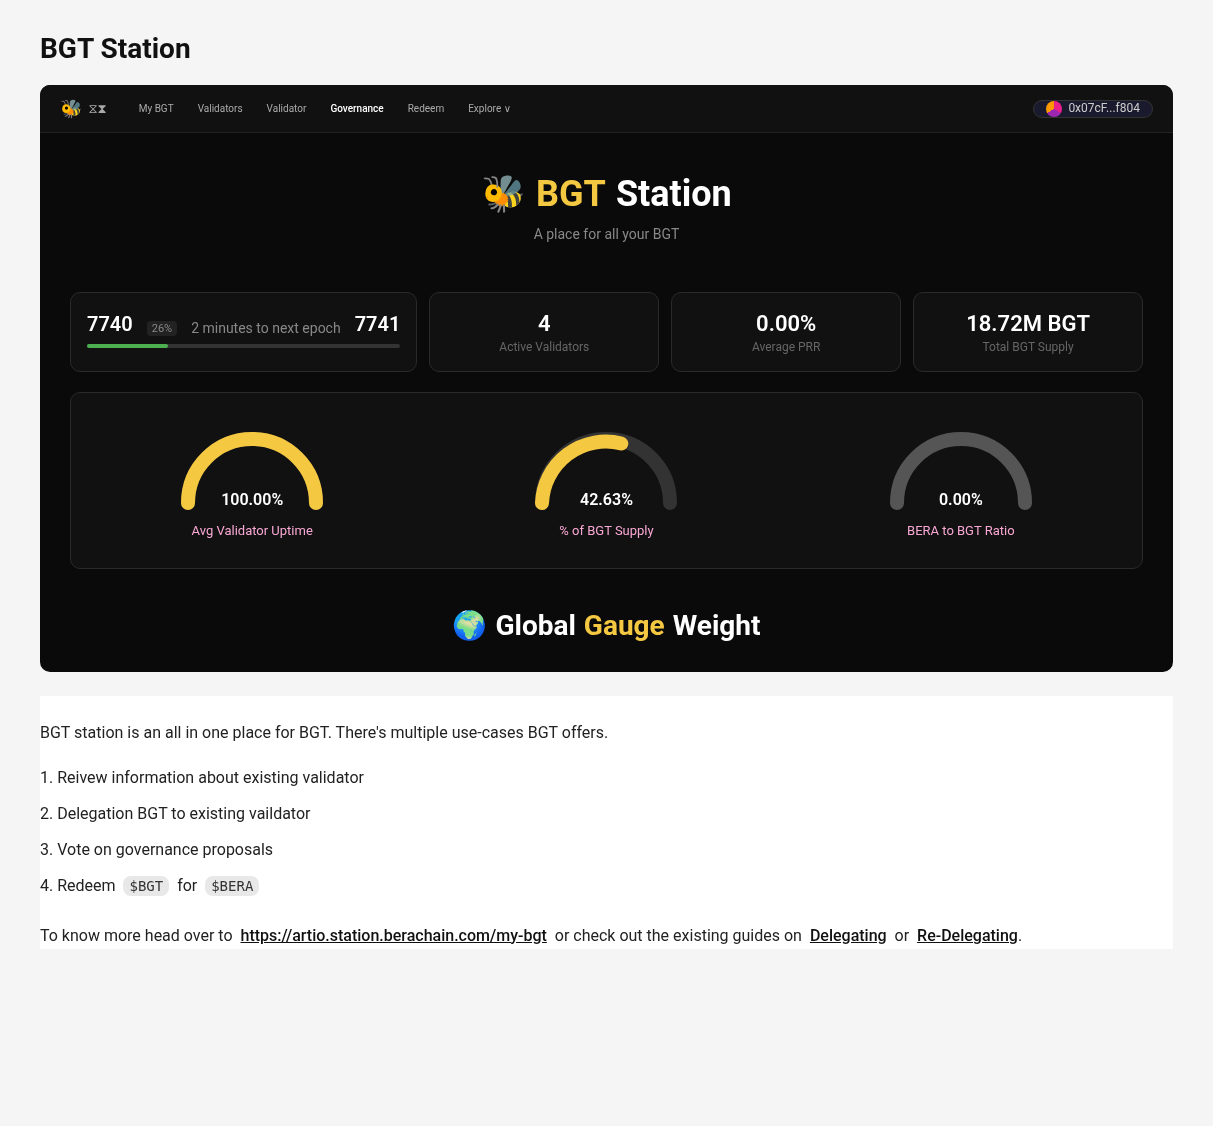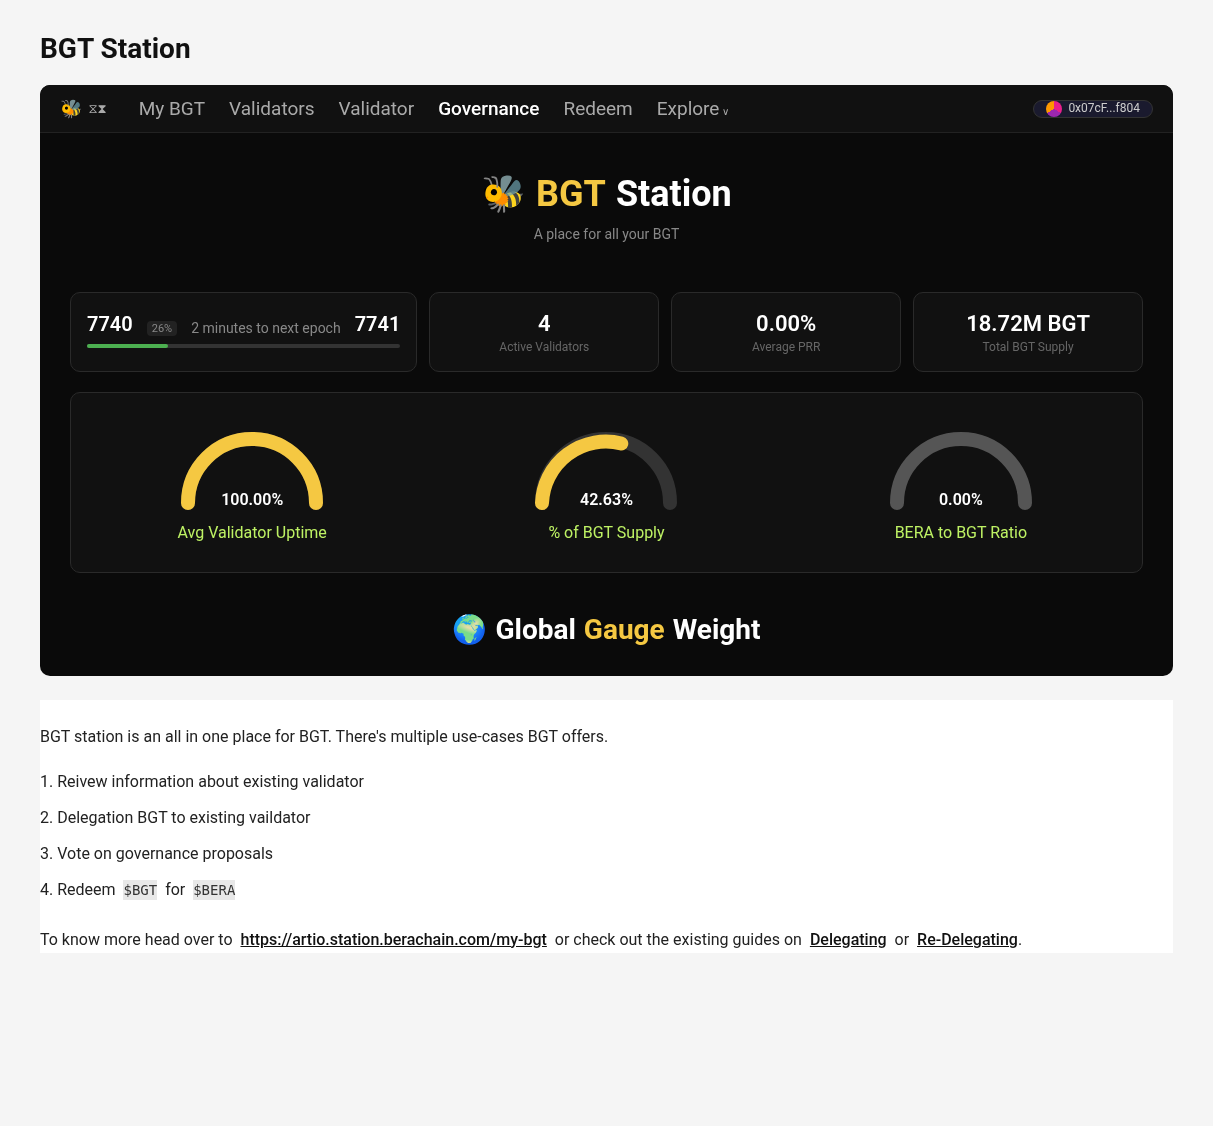--- a/index.html
+++ b/index.html
@@ -39,21 +39,21 @@
       display: flex;
       align-items: center;
       gap: 6px;
       margin-right: 8px;
     }
     .logo-icon {
       font-size: 18px;
     }
     .nav-link {
       color: #aaa;
-      font-size: 19px;
+      font-size: 10px;
       text-decoration: none;
       cursor: pointer;
       padding: 4px 0;
     }
     .nav-link.active {
       color: #fff;
       font-weight: 500;
     }
     .nav-link.has-arrow::after {
       content: ' ∨';
@@ -212,22 +212,22 @@
       position: absolute;
       bottom: 4px;
       left: 50%;
       transform: translateX(-50%);
       color: #fff;
       font-size: 16px;
       font-weight: 600;
       white-space: nowrap;
     }
     .gauge-label {
-      color: #bef264;
-      font-size: 16px;
+      color: #f9a8d4;
+      font-size: 13px;
       text-align: left;
     }
 
     
     .global-gauge {
       text-align: center;
       padding: 20px 30px 0;
       font-size: 28px;
       font-weight: 700;
       color: #fff;
@@ -259,22 +259,22 @@
       font-size: 16px;
       color: #222;
       margin-bottom: 12px;
       line-height: 1.5;
     }
     .list-items li::before {
       font-weight: 400;
     }
     .code-tag {
       background: #e8e8e8;
-      border-radius: 0;
-      padding: 2px 0;
+      border-radius: 8px;
+      padding: 2px 6px;
       font-family: monospace;
       font-size: 14px;
       color: #333;
     }
     .link-text {
       color: #111;
       text-decoration: underline;
       font-weight: 500;
       cursor: pointer;
     }

